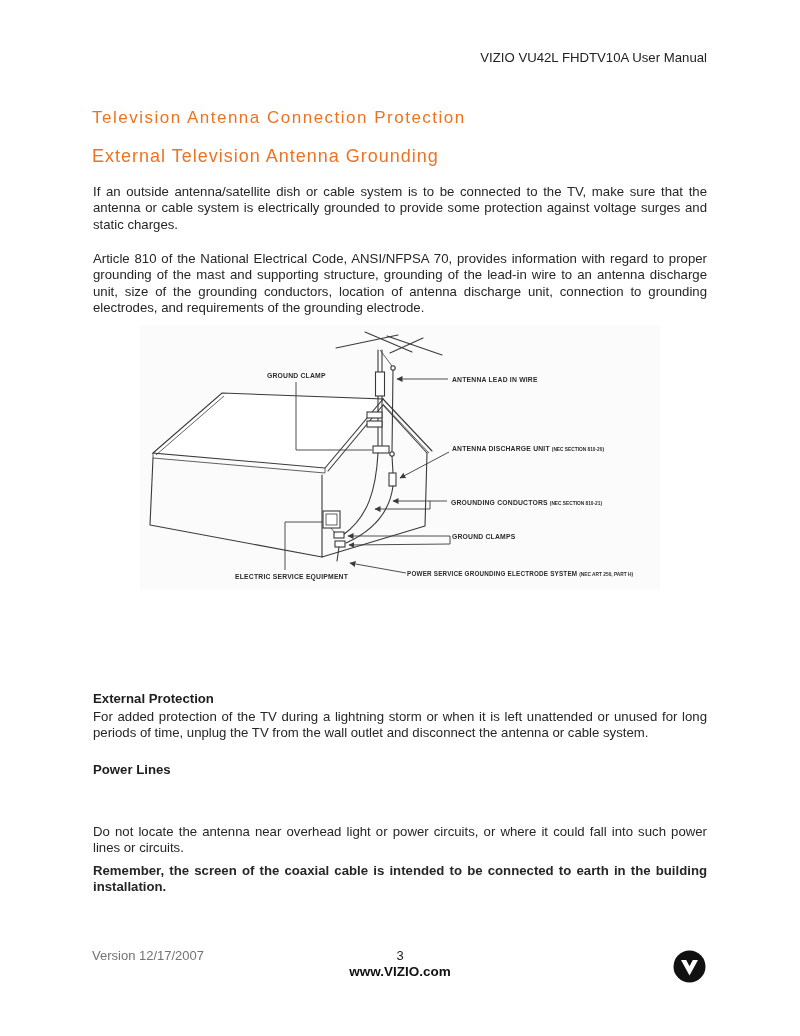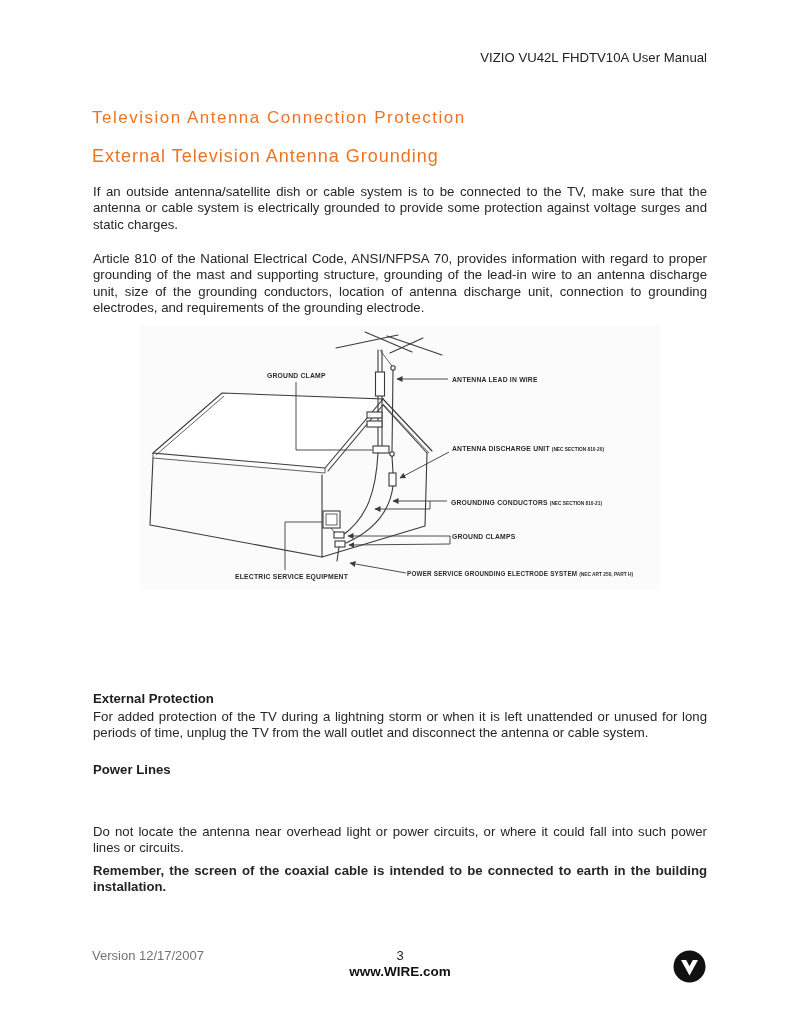--- a/index.html
+++ b/index.html
@@ -143,21 +143,21 @@
   <div class="heading" style="top:691px;">External Protection</div>
   <div class="para" style="top:709px;">For added protection of the TV during a lightning storm or when it is left unattended or unused for long periods of time, unplug the TV from the wall outlet and disconnect the antenna or cable system.</div>
 
   <div class="heading" style="top:762px;">Power Lines</div>
   <div class="para" style="top:824px;">Do not locate the antenna near overhead light or power circuits, or where it could fall into such power lines or circuits.</div>
 
   <div class="para bold" style="top:835px;">Remember, the screen of the coaxial cable is intended to be connected to earth in the building installation.</div>
 
   <div class="footer-version">Version 12/17/2007</div>
   <div class="footer-page">3</div>
-  <div class="footer-site">www.WIRE.com</div>
+  <div class="footer-site">www.VIZIO.com</div>
 
   <svg class="logo" viewBox="0 0 33 33">
     <circle cx="16.5" cy="16.5" r="16" fill="#111111"></circle>
     <path d="M8,10 L13.2,10 L16.5,16.2 L19.8,10 L25,10 L16.5,25.5 Z" fill="#ffffff"></path>
     <path d="M13.9,10 L19.1,10 L16.5,14.6 Z" fill="#111111"></path>
   </svg>
 
 </div>
 
 </body></html>

